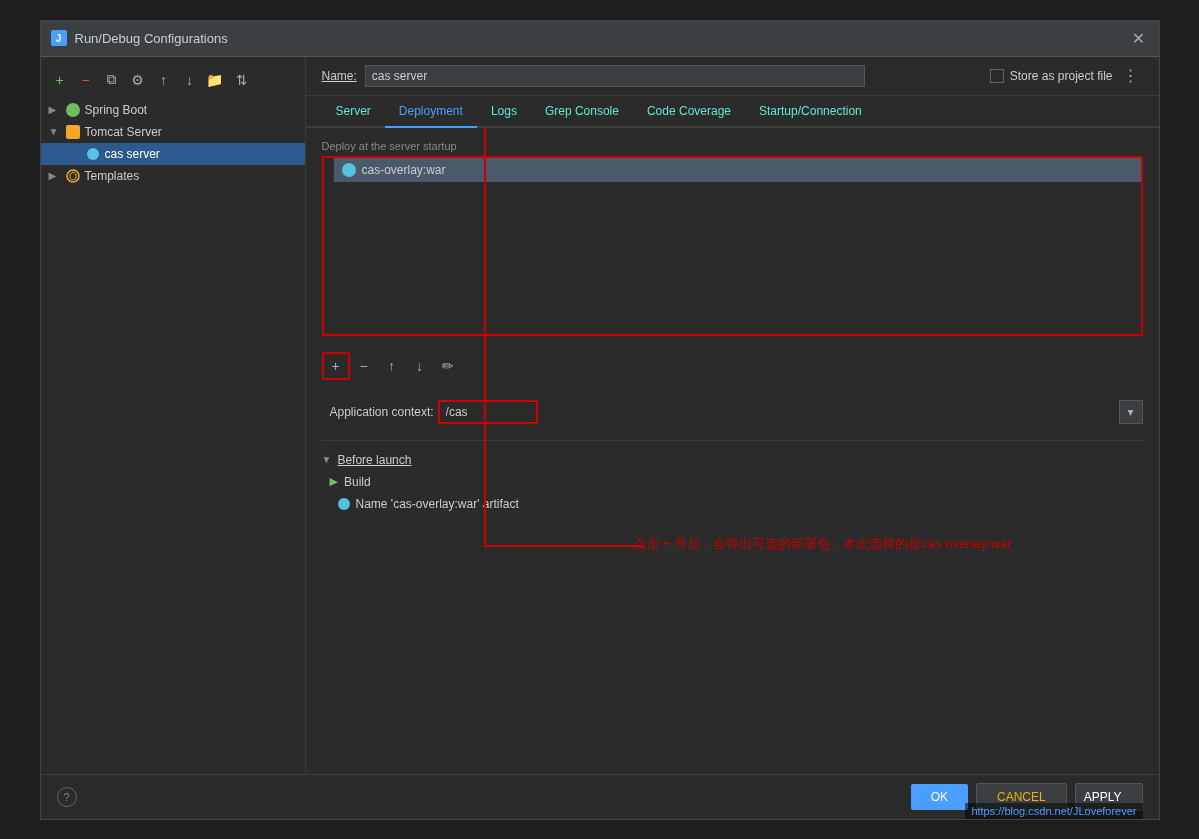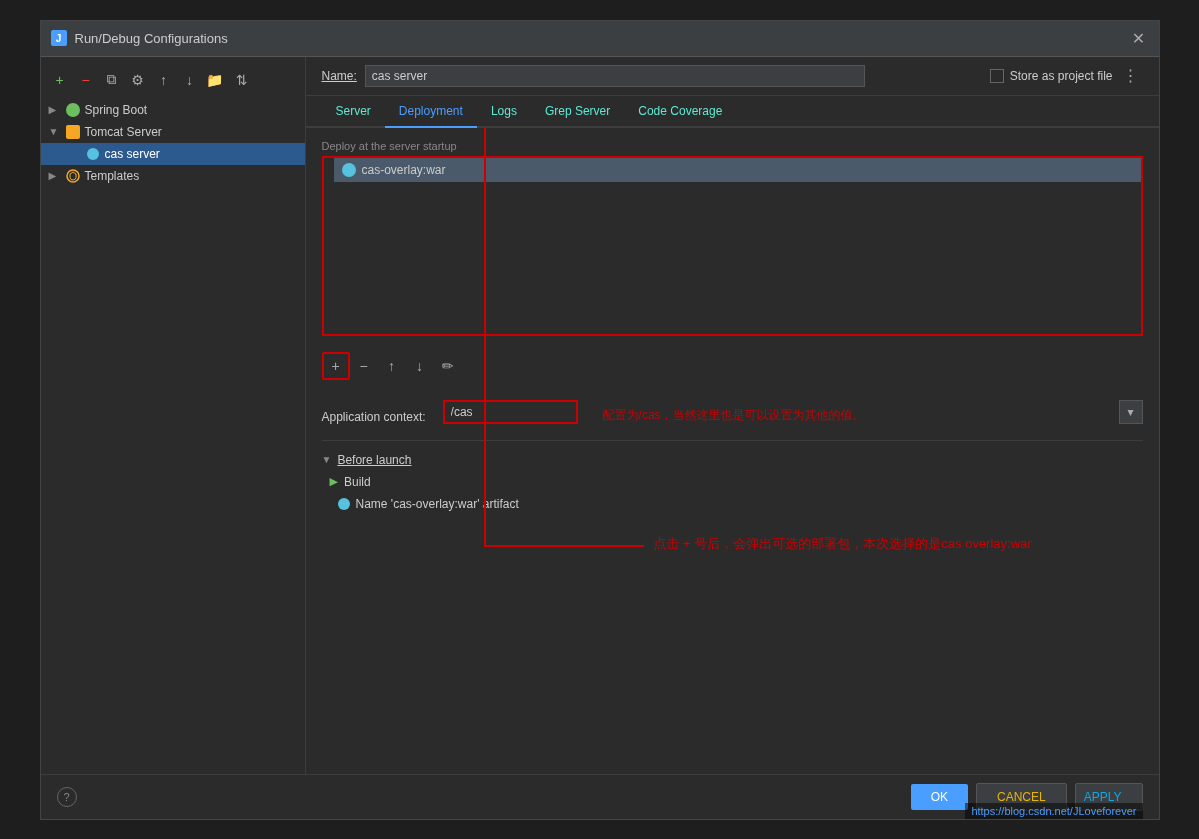--- a/index.html
+++ b/index.html
@@ -250,42 +250,43 @@
       color: #aaa;
       font-size: 14px;
       border-radius: 2px;
     }
     .toolbar-btn.plus-btn {
       border: 2px solid #cc0000;
       background: #2b2b2b;
     }
     .context-row {
       display: flex;
-      align-items: flex-end;
-      gap: 17px;
+      align-items: center;
+      gap: 4px;
       padding: 4px 0;
+      margin-left: 8px;
     }
     .context-label {
       color: #ccc;
       font-size: 12px;
       flex-shrink: 0;
     }
     .context-input-wrapper {
       border: 2px solid #cc0000;
       background: #2b2b2b;
       display: inline-block;
     }
     .context-input {
       background: transparent;
       border: none;
       color: #ccc;
       padding: 3px 6px;
       font-size: 12px;
       outline: none;
-      width: 131px;
+      width: 96px;
     }
     .context-annotation {
       color: #cc0000;
       font-size: 12px;
       margin-left: 8px;
     }
     .context-dropdown {
       margin-left: auto;
       width: 24px;
       height: 24px;
@@ -386,21 +387,21 @@
       color: white;
       text-align: center;
     }
     .btn-cancel {
       background: #3c3f41;
       color: #eab308;
       border: 1px solid #555;
     }
     .btn-apply {
       background: #3c3f41;
-      color: #0ea5e9;
+      color: #ffffff;
       border: 1px solid #555;
       padding-left: 8px;
     }
     .watermark {
       position: absolute;
       bottom: 0;
       right: 16px;
       color: #4a9eff;
       font-size: 11px;
       padding: 2px 6px;
@@ -427,21 +428,21 @@
       left: 162px;
       top: 405px;
       width: 160px;
       height: 2px;
       background: #cc0000;
       pointer-events: none;
       z-index: 5;
     }
     .annot-label {
       position: absolute;
-      left: 332px;
+      left: 312px;
       top: 395px;
       color: #cc0000;
       font-size: 13px;
       pointer-events: none;
       white-space: nowrap;
     }
     .checkbox-custom {
       width: 14px;
       height: 14px;
       border: 1px solid #666;
@@ -532,22 +533,23 @@
           <div class="checkbox-custom"></div>
           <span>Store as project file</span>
           <span class="more-btn">⋮</span>
         </div>
       </div>
 
       <div class="tabs-bar">
         <div class="tab">Server</div>
         <div class="tab active">Deployment</div>
         <div class="tab">Logs</div>
-        <div class="tab">Grep Server</div>
+        <div class="tab">Grep Console</div>
         <div class="tab">Code Coverage</div>
+        <div class="tab">Startup/Connection</div>
       </div>
 
       <div class="tab-content">
         <div class="annot-container" style="position: relative;">
           <div class="deploy-section-label">Deploy at the server startup</div>
 
           <div class="deploy-list-box red-box">
             <div class="deploy-item">
               <div class="deploy-item-icon"></div>
               <span class="deploy-item-text">cas-overlay:war</span>
@@ -565,21 +567,20 @@
           <div class="toolbar-btn">↑</div>
           <div class="toolbar-btn">↓</div>
           <div class="toolbar-btn">✏</div>
         </div>
 
         <div class="context-row">
           <span class="context-label">Application context:</span>
           <div class="context-input-wrapper">
             <input class="context-input" type="text" value="/cas" style="">
           </div>
-          <span class="context-annotation">配置为/cas，当然这里也是可以设置为其他的值。</span>
           <div class="context-dropdown">▾</div>
         </div>
 
         <div class="before-launch-section">
           <div class="before-launch-header">
             <span style="color:#888; font-size:10px;">▼</span>
             <span class="before-launch-label">Before launch</span>
           </div>
           <div class="build-item">
             <span class="build-arrow">▶</span>

